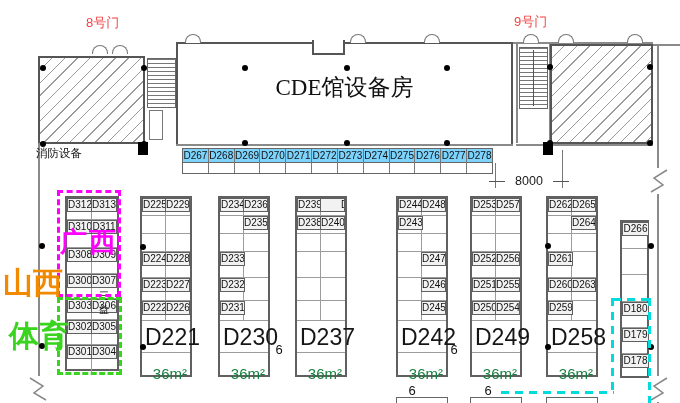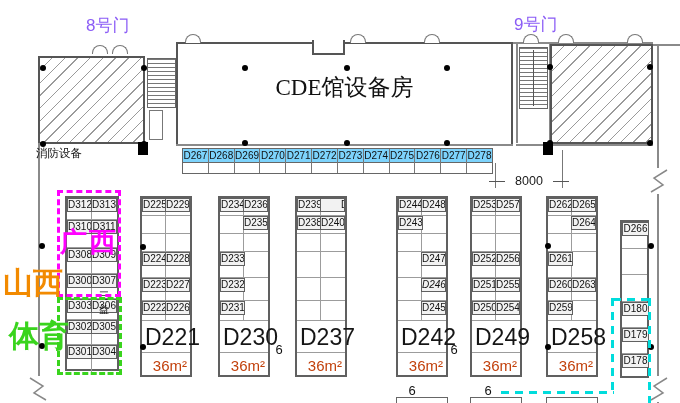--- a/index.html
+++ b/index.html
@@ -23,35 +23,35 @@
   .cell:last-child{border-right:none;}
   .lbl2{display:block;height:14px;border-bottom:1px solid #666;background:#7dd3fc;
         font-size:10px;line-height:13px;text-align:center;overflow:hidden;white-space:nowrap;color:#111;}
   .blk{position:absolute;border:2px solid #606060;background:#fff;}
   .gline-h{position:absolute;left:0;right:0;height:1px;background:#9c9c9c;}
   .gline-v{position:absolute;top:0;width:1px;background:#9c9c9c;}
   .lbl{position:absolute;height:14px;background:#f2f2f2;border:1px solid #606060;
        font-size:10px;line-height:12px;text-align:center;color:#111;overflow:hidden;white-space:nowrap;}
   .biglbl{position:absolute;left:0;right:0;text-align:left;padding-left:3px;font-size:23px;
           font-weight:500;color:#161616;letter-spacing:0;}
-  .arealbl{position:absolute;left:0;right:0;text-align:right;padding-right:3px;font-size:15px;color:#c2410c;}
+  .arealbl{position:absolute;left:0;right:0;text-align:right;padding-right:3px;font-size:15px;color:#15803d;margin-top:8px;}
   .note{position:absolute;font-size:10px;color:#111;margin-left:30px;}
   .dot{position:absolute;width:6px;height:6px;border-radius:50%;background:#000;}
   .marker{position:absolute;width:10px;height:13px;background:#000;}
   .partial{position:absolute;height:6px;border:1px solid #666;border-bottom:none;background:#fff;}
   
   .cn{position:absolute;font-weight:bold;z-index:7;line-height:1;}
   .dashbox{position:absolute;z-index:6;}
   .dash-h{position:absolute;height:3px;z-index:6;}
   .dash-v{position:absolute;width:3px;z-index:6;}
   .aisle6{position:absolute;font-size:13px;color:#111;width:16px;text-align:center;z-index:3;}
   .dim-lbl{position:absolute;font-size:12.5px;background:#fff;text-align:center;z-index:4;padding:0 2px;}
   .dim-line{position:absolute;height:1px;background:#555;}
   .dim-ext{position:absolute;width:1px;background:#777;}
-  .gate-lbl{position:absolute;font-size:17px;color:#8b5cf6;z-index:3;}
+  .gate-lbl{position:absolute;font-size:13px;color:#ef4444;z-index:3;}
   .title{position:absolute;font-family:"Liberation Serif","DejaVu Serif",serif;
          font-size:23px;color:#111;text-align:center;z-index:3;}
   .small-lbl{position:absolute;font-size:11.5px;color:#111;z-index:3;}
   .break-svg{position:absolute;background:#fff;z-index:4;}
 </style>
 </head>
 <body>
 
 <div id="plan">
 
@@ -235,21 +235,21 @@
       <div class="gline-h" style="top: 35px;"></div>
       <div class="gline-h" style="top: 53px;"></div>
       <div class="gline-h" style="top: 79px;"></div>
       <div class="gline-h" style="top: 102px;"></div>
       <div class="gline-h" style="top: 122px;"></div>
       <div class="gline-h" style="top: 154px;"></div>
       <div class="lbl" style="left: 0px; top: 0px; width: 25px;">D244</div>
       <div class="lbl" style="left: 23px; top: 0px; width: 25px;">D248</div>
       <div class="lbl" style="left: 0px; top: 18px; width: 25px;">D243</div>
       <div class="lbl" style="left: 23px; top: 54px; width: 25px;">D247</div>
-      <div class="lbl" style="left: 23px; top: 80px; width: 25px; font-style: italic;">D246</div>
+      <div class="lbl" style="left: 23px; top: 80px; width: 25px;">D246</div>
       <div class="lbl" style="left: 23px; top: 103px; width: 25px;">D245</div>
       <div class="biglbl" style="top: 123px; height: 32px; line-height: 32px;">D242</div>
       <div class="arealbl" style="top: 159px; height: 22px;">36m²</div>
     </div>
     <div class="blk" style="left: 470px; top: 196px; width: 52px; height: 181px;">
       <div class="gline-v" style="left: 23px; height: 123px;"></div>
       <div class="gline-h" style="top: 17px;"></div>
       <div class="gline-h" style="top: 35px;"></div>
       <div class="gline-h" style="top: 53px;"></div>
       <div class="gline-h" style="top: 79px;"></div>

